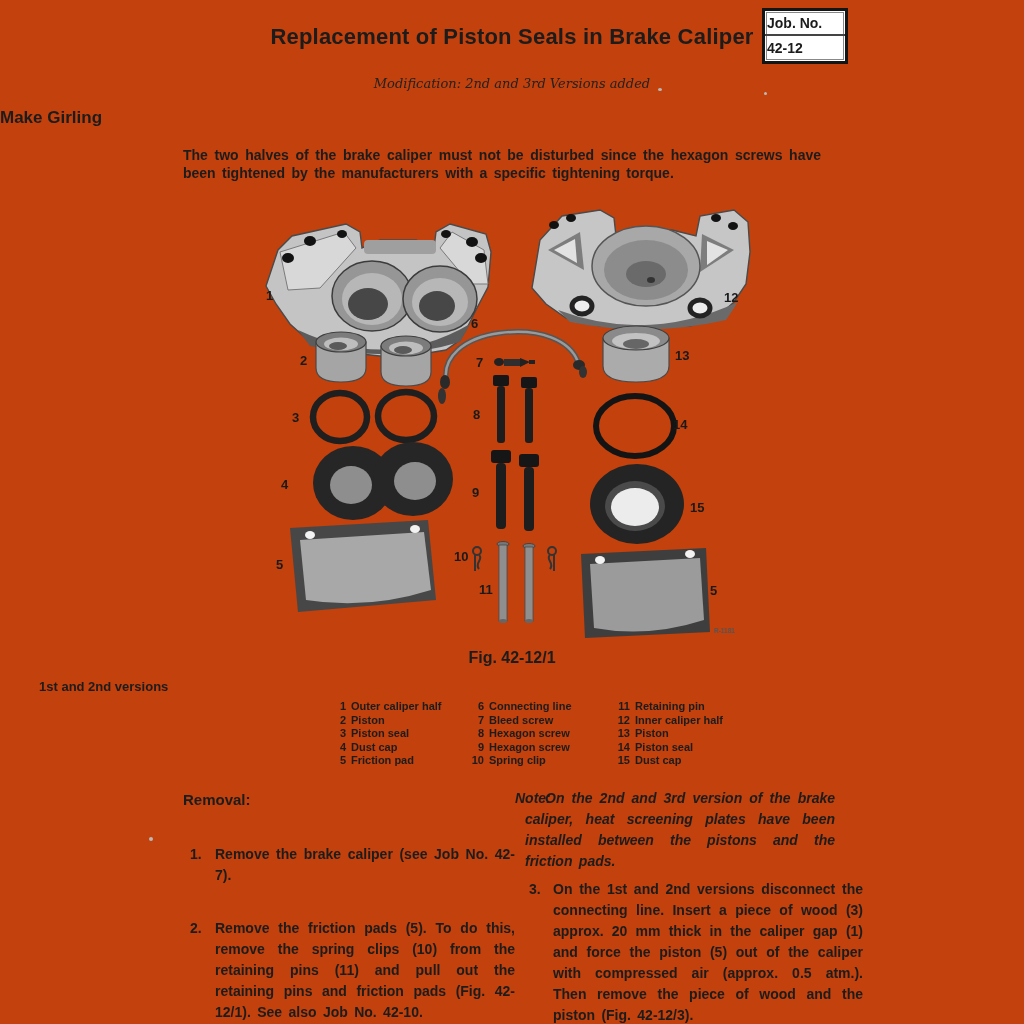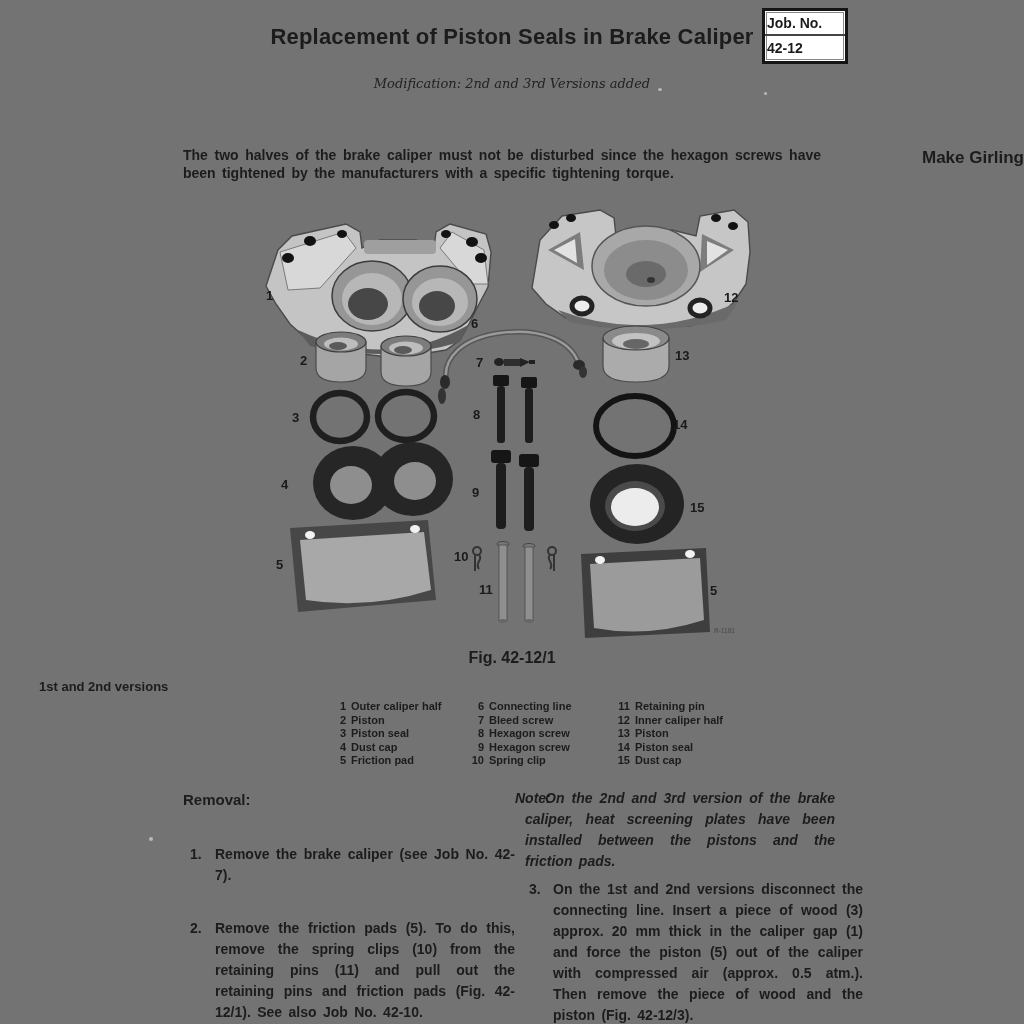--- a/index.html
+++ b/index.html
@@ -1,32 +1,32 @@
 <!DOCTYPE html>
 <html><head>
 <meta charset="utf-8">
 <style>
   html,body{margin:0;padding:0;}
   body{
     width:1024px;height:1024px;position:relative;background:#ffffff;
     font-family:"Liberation Sans",sans-serif;color:#1c1c1c;overflow:hidden;
   }
-  .page{position:absolute;inset:0;background:#737373;}
+  .page{position:absolute;inset:0;background:#c2410c;}
 
   
   .title{position:absolute;top:24px;left:0;width:100%;text-align:center;
     font-size:22px;font-weight:bold;letter-spacing:.2px;}
   .jobbox{position:absolute;top:8px;left:762px;width:80px;background:#fff;
     border:3px solid #151515;box-shadow:inset 0 0 0 1px #fff, inset 0 0 0 2px #888;text-align:left;}
   .jobbox .cell1{font-size:14px;font-weight:bold;padding:4px 2px 3px;border-bottom:2px solid #444;}
   .jobbox .cell2{font-size:14px;font-weight:bold;padding:4px 2px 5px;}
   .modline{position:absolute;top:76px;left:0;width:100%;text-align:center;
     font-family:"DejaVu Serif",serif;font-style:italic;font-weight:normal;font-size:13px;color:#222;}
-  .makeheading{position:absolute;top:108px;left:0;width:100%;text-align:right;
-    font-size:17px;font-weight:bold;margin-top:40px;}
+  .makeheading{position:absolute;top:108px;left:0;width:100%;text-align:left;
+    font-size:17px;font-weight:bold;}
   .intro{position:absolute;top:146px;left:183px;width:638px;font-size:14px;
     font-weight:bold;line-height:18px;text-align:justify;word-spacing:2.5px;}
 
   
   .figcap{position:absolute;top:649px;left:0;width:100%;text-align:center;
     font-size:16px;font-weight:bold;}
   .figsub{position:absolute;top:679px;left:8px;width:100%;text-align:left;
     font-size:13px;font-weight:bold;margin-left:31px;}
 
   

